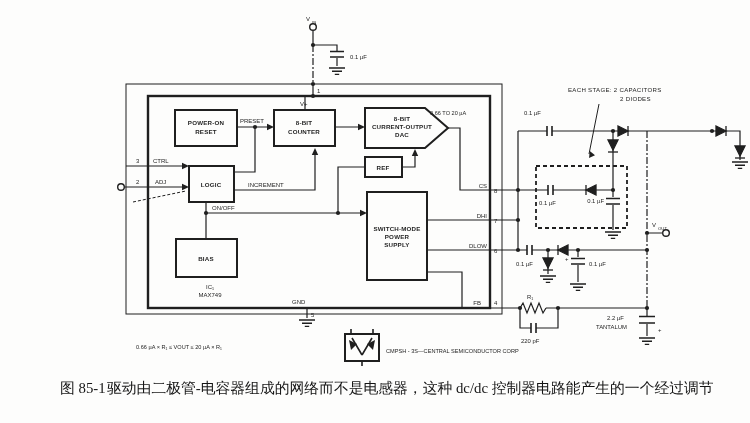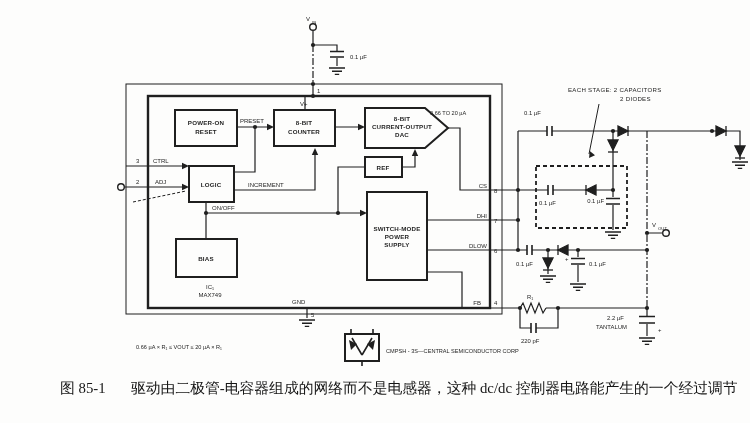--- a/index.html
+++ b/index.html
@@ -23,21 +23,21 @@
     color:#ee7c00;text-shadow:-2px 1px 0 #a82f1c;
     white-space:nowrap;
   }
   .caption{
     position:absolute;left:0;top:376px;width:750px;height:47px;
     font-family:"Liberation Serif","DejaVu Serif",serif;color:#151515;
     font-size:14.8px;
     margin-left:47px;
   }
   .caption .figno{position:absolute;left:13px;top:3px;white-space:nowrap;}
-  .caption .l1{position:absolute;left:84px;top:3px;white-space:nowrap;}
+  .caption .l1{position:absolute;left:60px;top:3px;white-space:nowrap;}
   .caption .l2{position:absolute;left:73px;top:25px;white-space:nowrap;}
 </style>
 </head>
 <body>
 
 <div class="page">
 
   <svg width="750" height="376" viewBox="0 0 750 376">
 
     <g stroke="#1f1f1f" stroke-width="1.2" fill="none">

